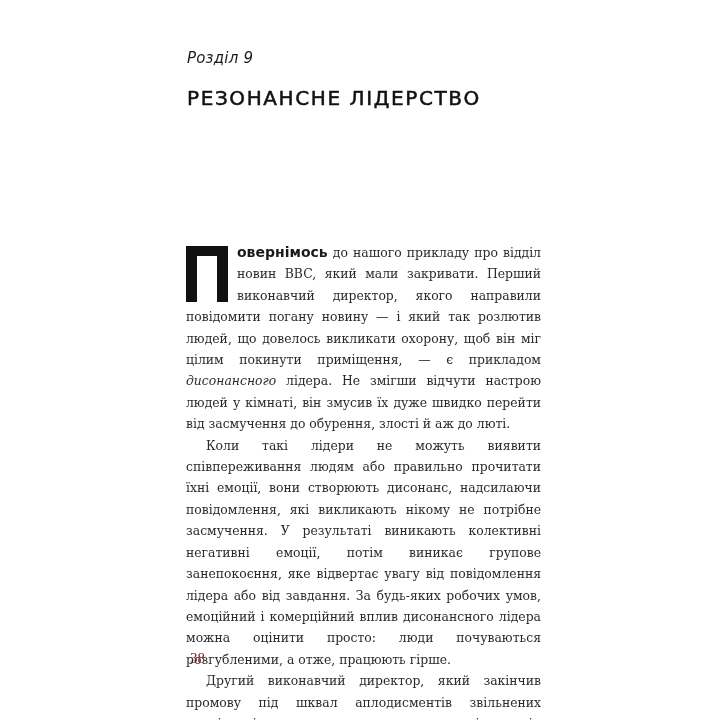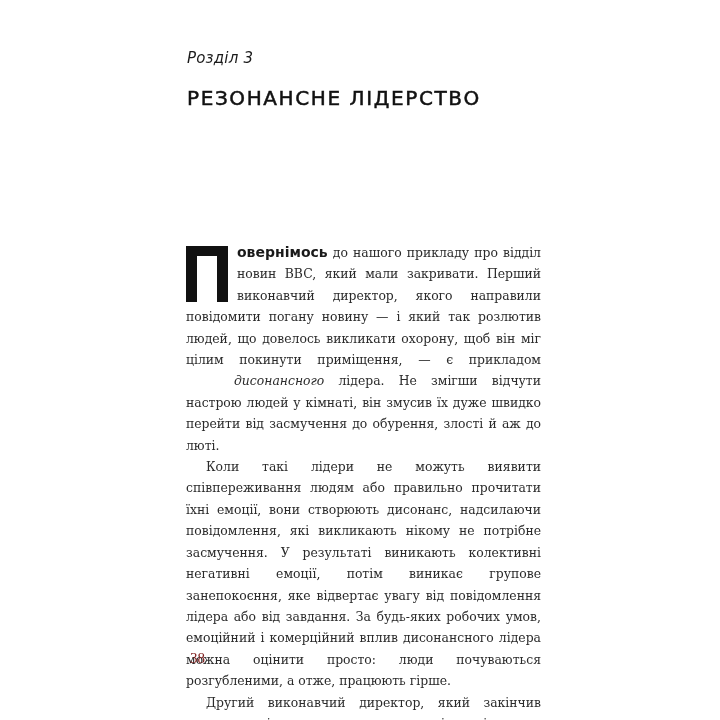--- a/index.html
+++ b/index.html
@@ -23,31 +23,31 @@
     hyphens: manual;
   }
   .body-text p { margin: 0; text-indent: 0; }
   .body-text p.indent { text-indent: 20px; }
   .drop-cap {
     float: left; width: 42px; height: 56px; margin: 4px 9px 0 0;
     position: relative;
   }
   .drop-cap svg { display: block; }
   .lead-word { font-family: "DejaVu Sans", sans-serif; font-weight: bold; font-size: 14px; color: #1a1a1a; }
-  em { font-style: italic; margin-left: 48px; }
+  em { font-style: italic; }
   .page-number {
     position: absolute; left: 190px; top: 650px;
     font-family: Liberation Serif, serif; font-size: 15px; color: #7f1d1d;
   }
 </style>
 </head>
 <body>
 
 <div class="page">
-  <div class="chapter-label">Розділ 3</div>
+  <div class="chapter-label">Розділ 9</div>
   <div class="chapter-title">РЕЗОНАНСНЕ ЛІДЕРСТВО</div>
 
   <div class="body-text">
     <p>
       <span class="drop-cap">
         <svg width="42" height="56" viewBox="0 0 42 56">
           <path d="M0 0 H42 V56 H31 V10 H11 V56 H0 Z" fill="#111"></path>
         </svg>
       </span><span class="lead-word">овернімось</span><span> до нашого прикладу про відділ новин BBC, який мали закривати. Перший виконавчий директор, якого на­правили повідомити погану новину — і який так розлютив людей, що довелось викликати охорону, щоб він міг цілим покину­ти приміщення, — є прикладом </span><em>дисонансного</em><span> лідера. Не змігши від­чути настрою людей у кімнаті, він змусив їх дуже швидко перейти від засмучення до обурення, злості й аж до люті.</span>
     </p>

